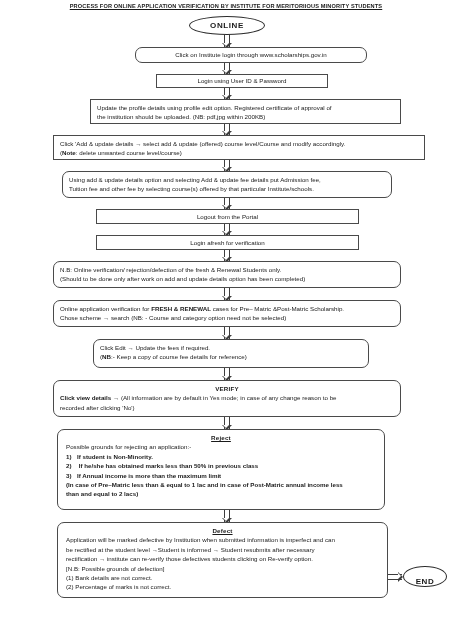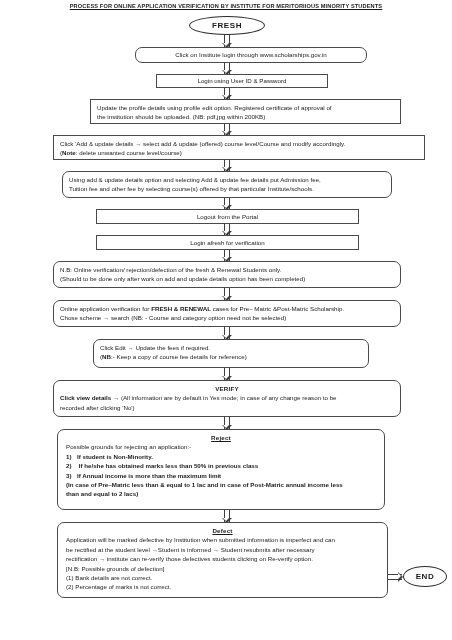--- a/index.html
+++ b/index.html
@@ -155,21 +155,21 @@
   }
 </style>
 </head>
 <body>
 
 <div id="chart">
 
   <div class="title">PROCESS FOR ONLINE APPLICATION VERIFICATION BY INSTITUTE FOR MERITORIIOUS MINORITY STUDENTS</div>
 
   <div class="oval" style="left:189px; top:16px; width:76px; height:19px;">
-    <span>FRESH</span>
+    <span>ONLINE</span>
   </div>
 
   <div class="conn" style="left:223px; top:35px; height:12px;">
     <span class="shaftL"></span>
       <span class="shaftR"></span>
     <span class="head"></span>
       <span class="headHollow"></span>
   </div>
 
   <div class="node round center" style="left:135px; top:47px; width:232px; height:16px;">
@@ -336,17 +336,17 @@
     <span class="line">(2)  Percentage of marks is not correct.</span>
   </div>
 
   <div class="connh" style="left:388px; top:573px; width:14px;">
     <span class="shaftT"></span>
       <span class="shaftB"></span>
     <span class="head"></span>
       <span class="headHollow"></span>
   </div>
 
-  <div class="oval" style="left:403px; top:566px; width:44px; height:21px;">
+  <div class="oval" style="left:403px; top:566px; width:44px; height:21px;align-items:flex-end;">
     <span>END</span>
   </div>
 
 </div>
 
 </body></html>

